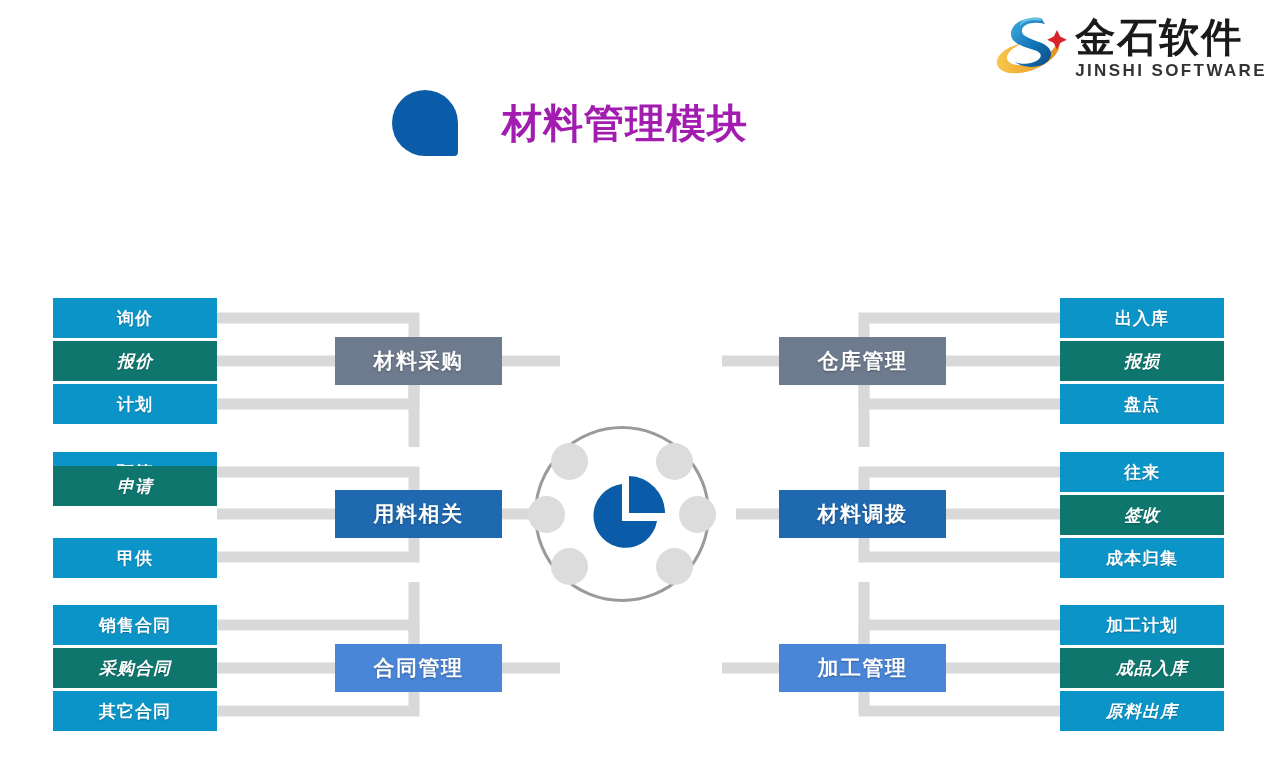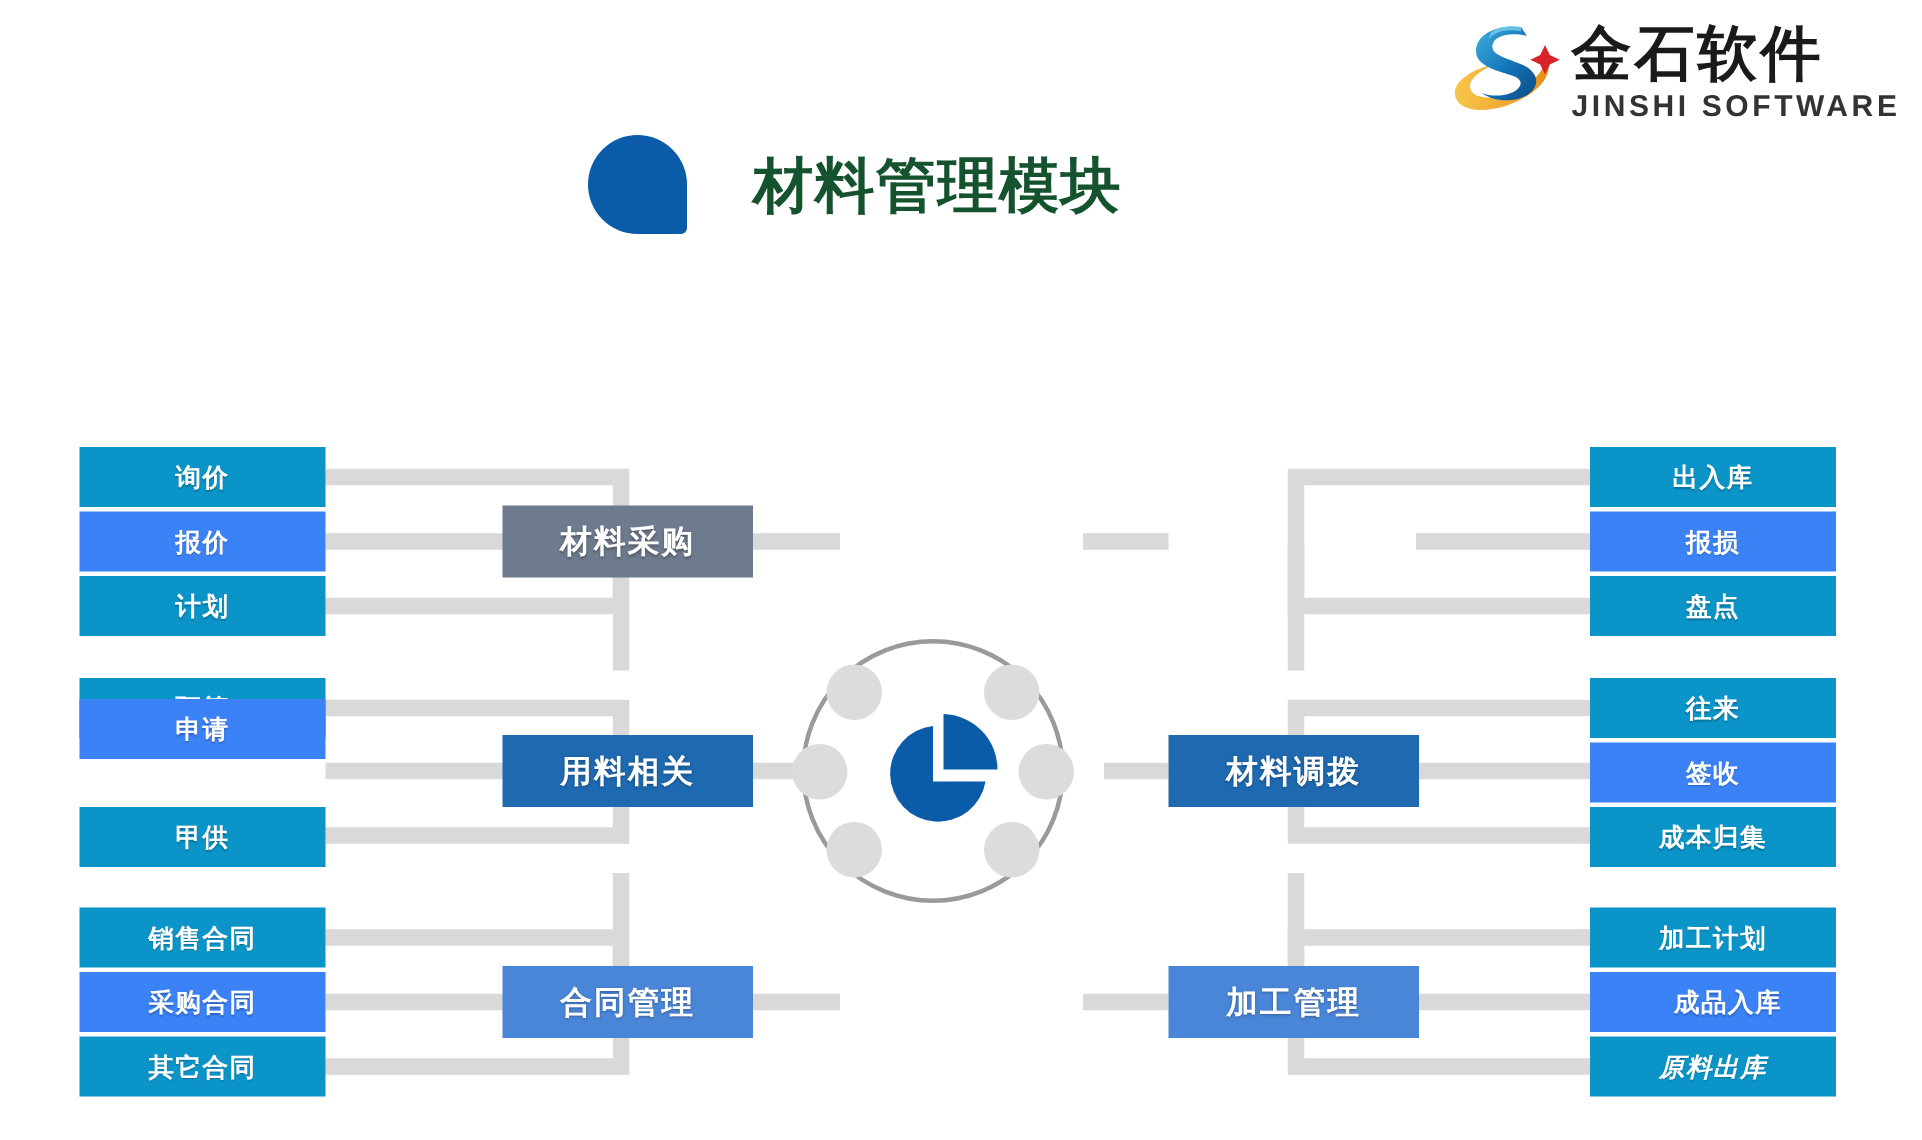--- a/index.html
+++ b/index.html
@@ -12,32 +12,32 @@
     position:relative;
   }
   .stage{position:absolute;left:0;top:0;width:1281px;height:572px;}
 
   
   .logo{position:absolute;right:14px;top:12px;display:flex;align-items:center;gap:8px;}
   .logo-mark{width:78px;height:72px;flex:0 0 auto;}
   .logo-text{display:flex;flex-direction:column;align-items:flex-start;line-height:1;}
   .logo-cn{font-size:40px;font-weight:bold;color:#1a1a1a;letter-spacing:2px;
            font-family:"DejaVu Sans","Liberation Sans",sans-serif;}
-  .logo-en{font-size:20px;font-weight:bold;color:#333;letter-spacing:2.4px;margin-top:5px;}
+  .logo-en{font-size:17px;font-weight:bold;color:#333;letter-spacing:2.4px;margin-top:5px;}
 
   
   .title-wrap{position:absolute;left:392px;top:90px;display:flex;align-items:center;}
   .title-drop{
     width:66px;height:66px;background:#0B5CA8;
     border-radius:50% 50% 4px 50%;
     transform:rotate(0deg);
     flex:0 0 auto;
   }
   .title-text{
-    margin-left:44px;font-size:40px;font-weight:bold;color:#14532d;letter-spacing:1px;
+    margin-left:44px;font-size:40px;font-weight:bold;color:#a21caf;letter-spacing:1px;
     font-family:"DejaVu Sans","Liberation Sans",sans-serif;white-space:nowrap;
   }
 
   
   .wires{position:absolute;left:0;top:0;width:1281px;height:760px;}
 
   
   .hub{position:absolute;left:534px;top:426px;width:176px;height:176px;}
   .hub-ring{position:absolute;left:0;top:0;width:176px;height:176px;
             border:3px solid #9a9a9a;border-radius:50%;box-sizing:border-box;background:#fff;}
@@ -47,21 +47,21 @@
   
   .leaf{
     position:absolute;width:164px;height:40px;
     display:flex;align-items:center;justify-content:center;
     color:#ffffff;font-size:17px;font-weight:bold;letter-spacing:1px;
     font-family:"DejaVu Sans","Liberation Sans",sans-serif;
     text-shadow:0 1px 1px rgba(0,0,0,.22);
     box-sizing:border-box;
   }
   .leaf.lt{background:#0B94C8;}
-  .leaf.dk{background:#3b82f6;}
+  .leaf.dk{background:#0f766e;font-style:italic;}
 
   
   .cat{
     position:absolute;width:167px;height:48px;
     display:flex;align-items:center;justify-content:center;
     color:#ffffff;font-size:21px;font-weight:bold;letter-spacing:1.5px;
     font-family:"DejaVu Sans","Liberation Sans",sans-serif;
     text-shadow:0 1px 2px rgba(0,0,0,.30);
     box-sizing:border-box;
   }
@@ -153,20 +153,23 @@
   <div class="cat gray" style="left:335px;top:337px;">
     <span>材料采购</span>
   </div>
   <div class="cat blue" style="left:335px;top:490px;">
     <span>用料相关</span>
   </div>
   <div class="cat lblue" style="left:335px;top:644px;">
     <span>合同管理</span>
   </div>
 
+  <div class="cat gray" style="left:779px;top:337px;">
+    <span>仓库管理</span>
+  </div>
   <div class="cat blue" style="left:779px;top:490px;">
     <span>材料调拨</span>
   </div>
   <div class="cat lblue" style="left:779px;top:644px;">
     <span>加工管理</span>
   </div>
 
   <div class="leaf lt" style="left:53px;top:298px;">
     <span>询价</span>
     </div>

